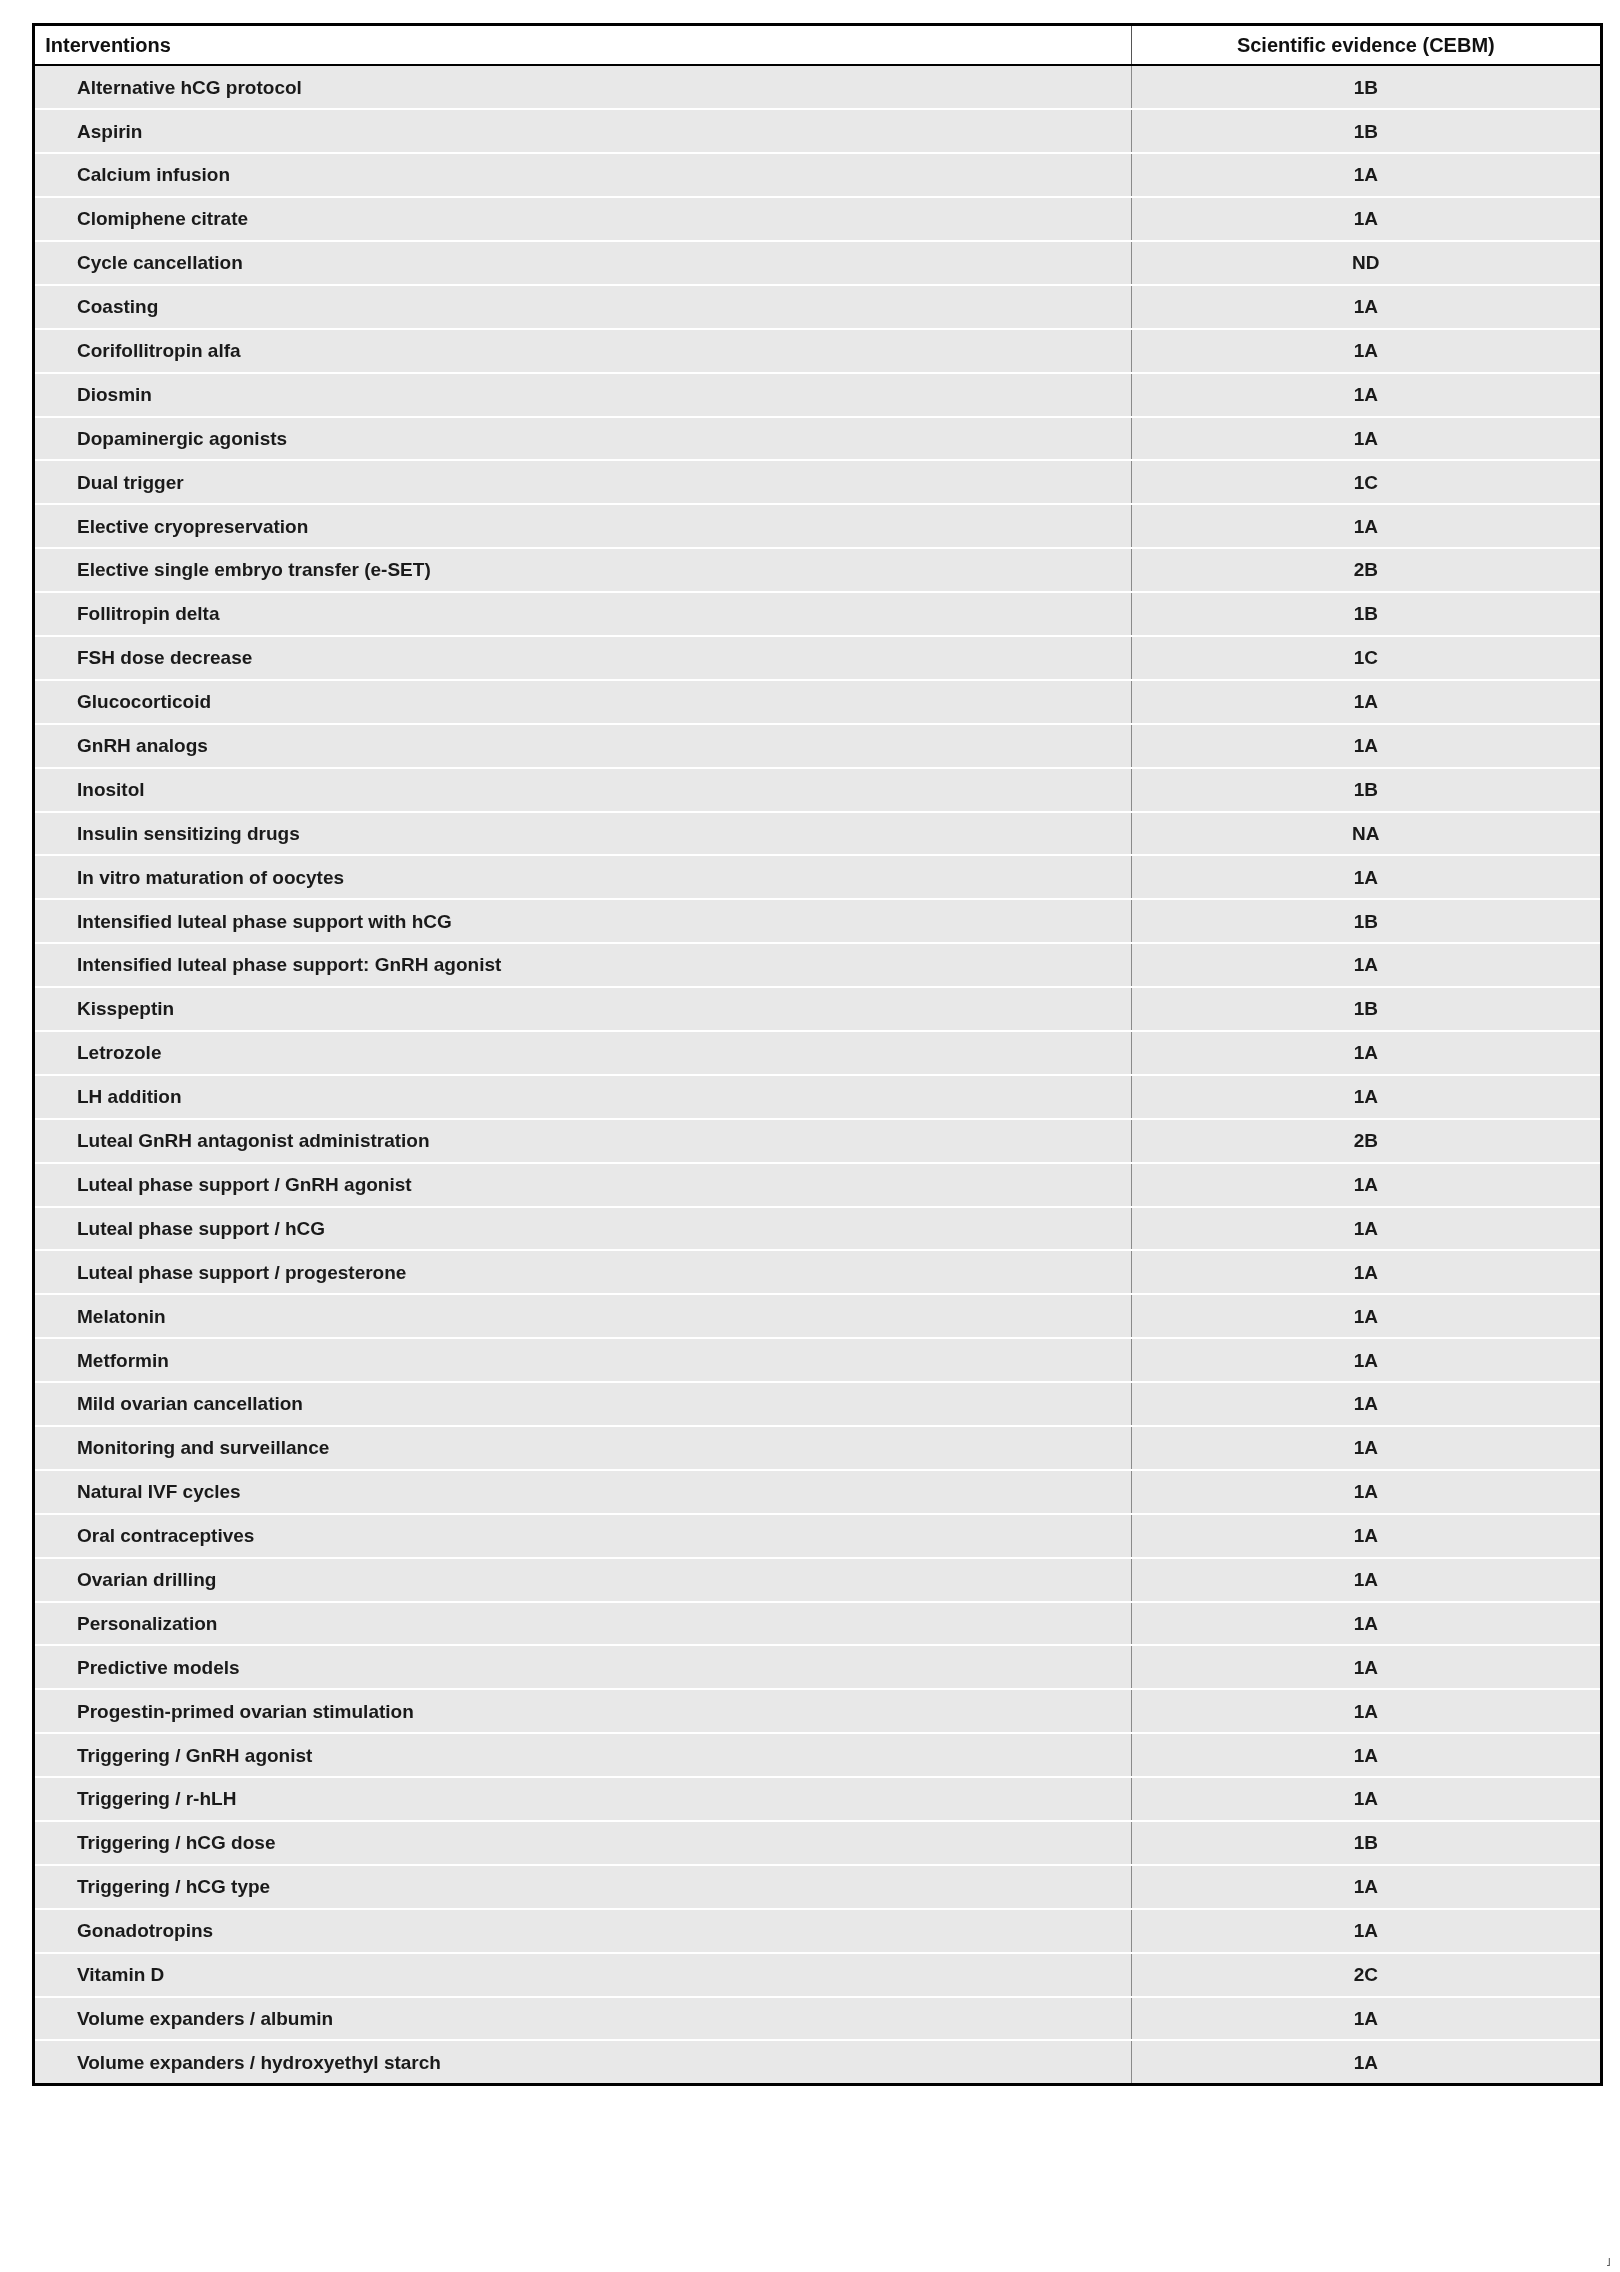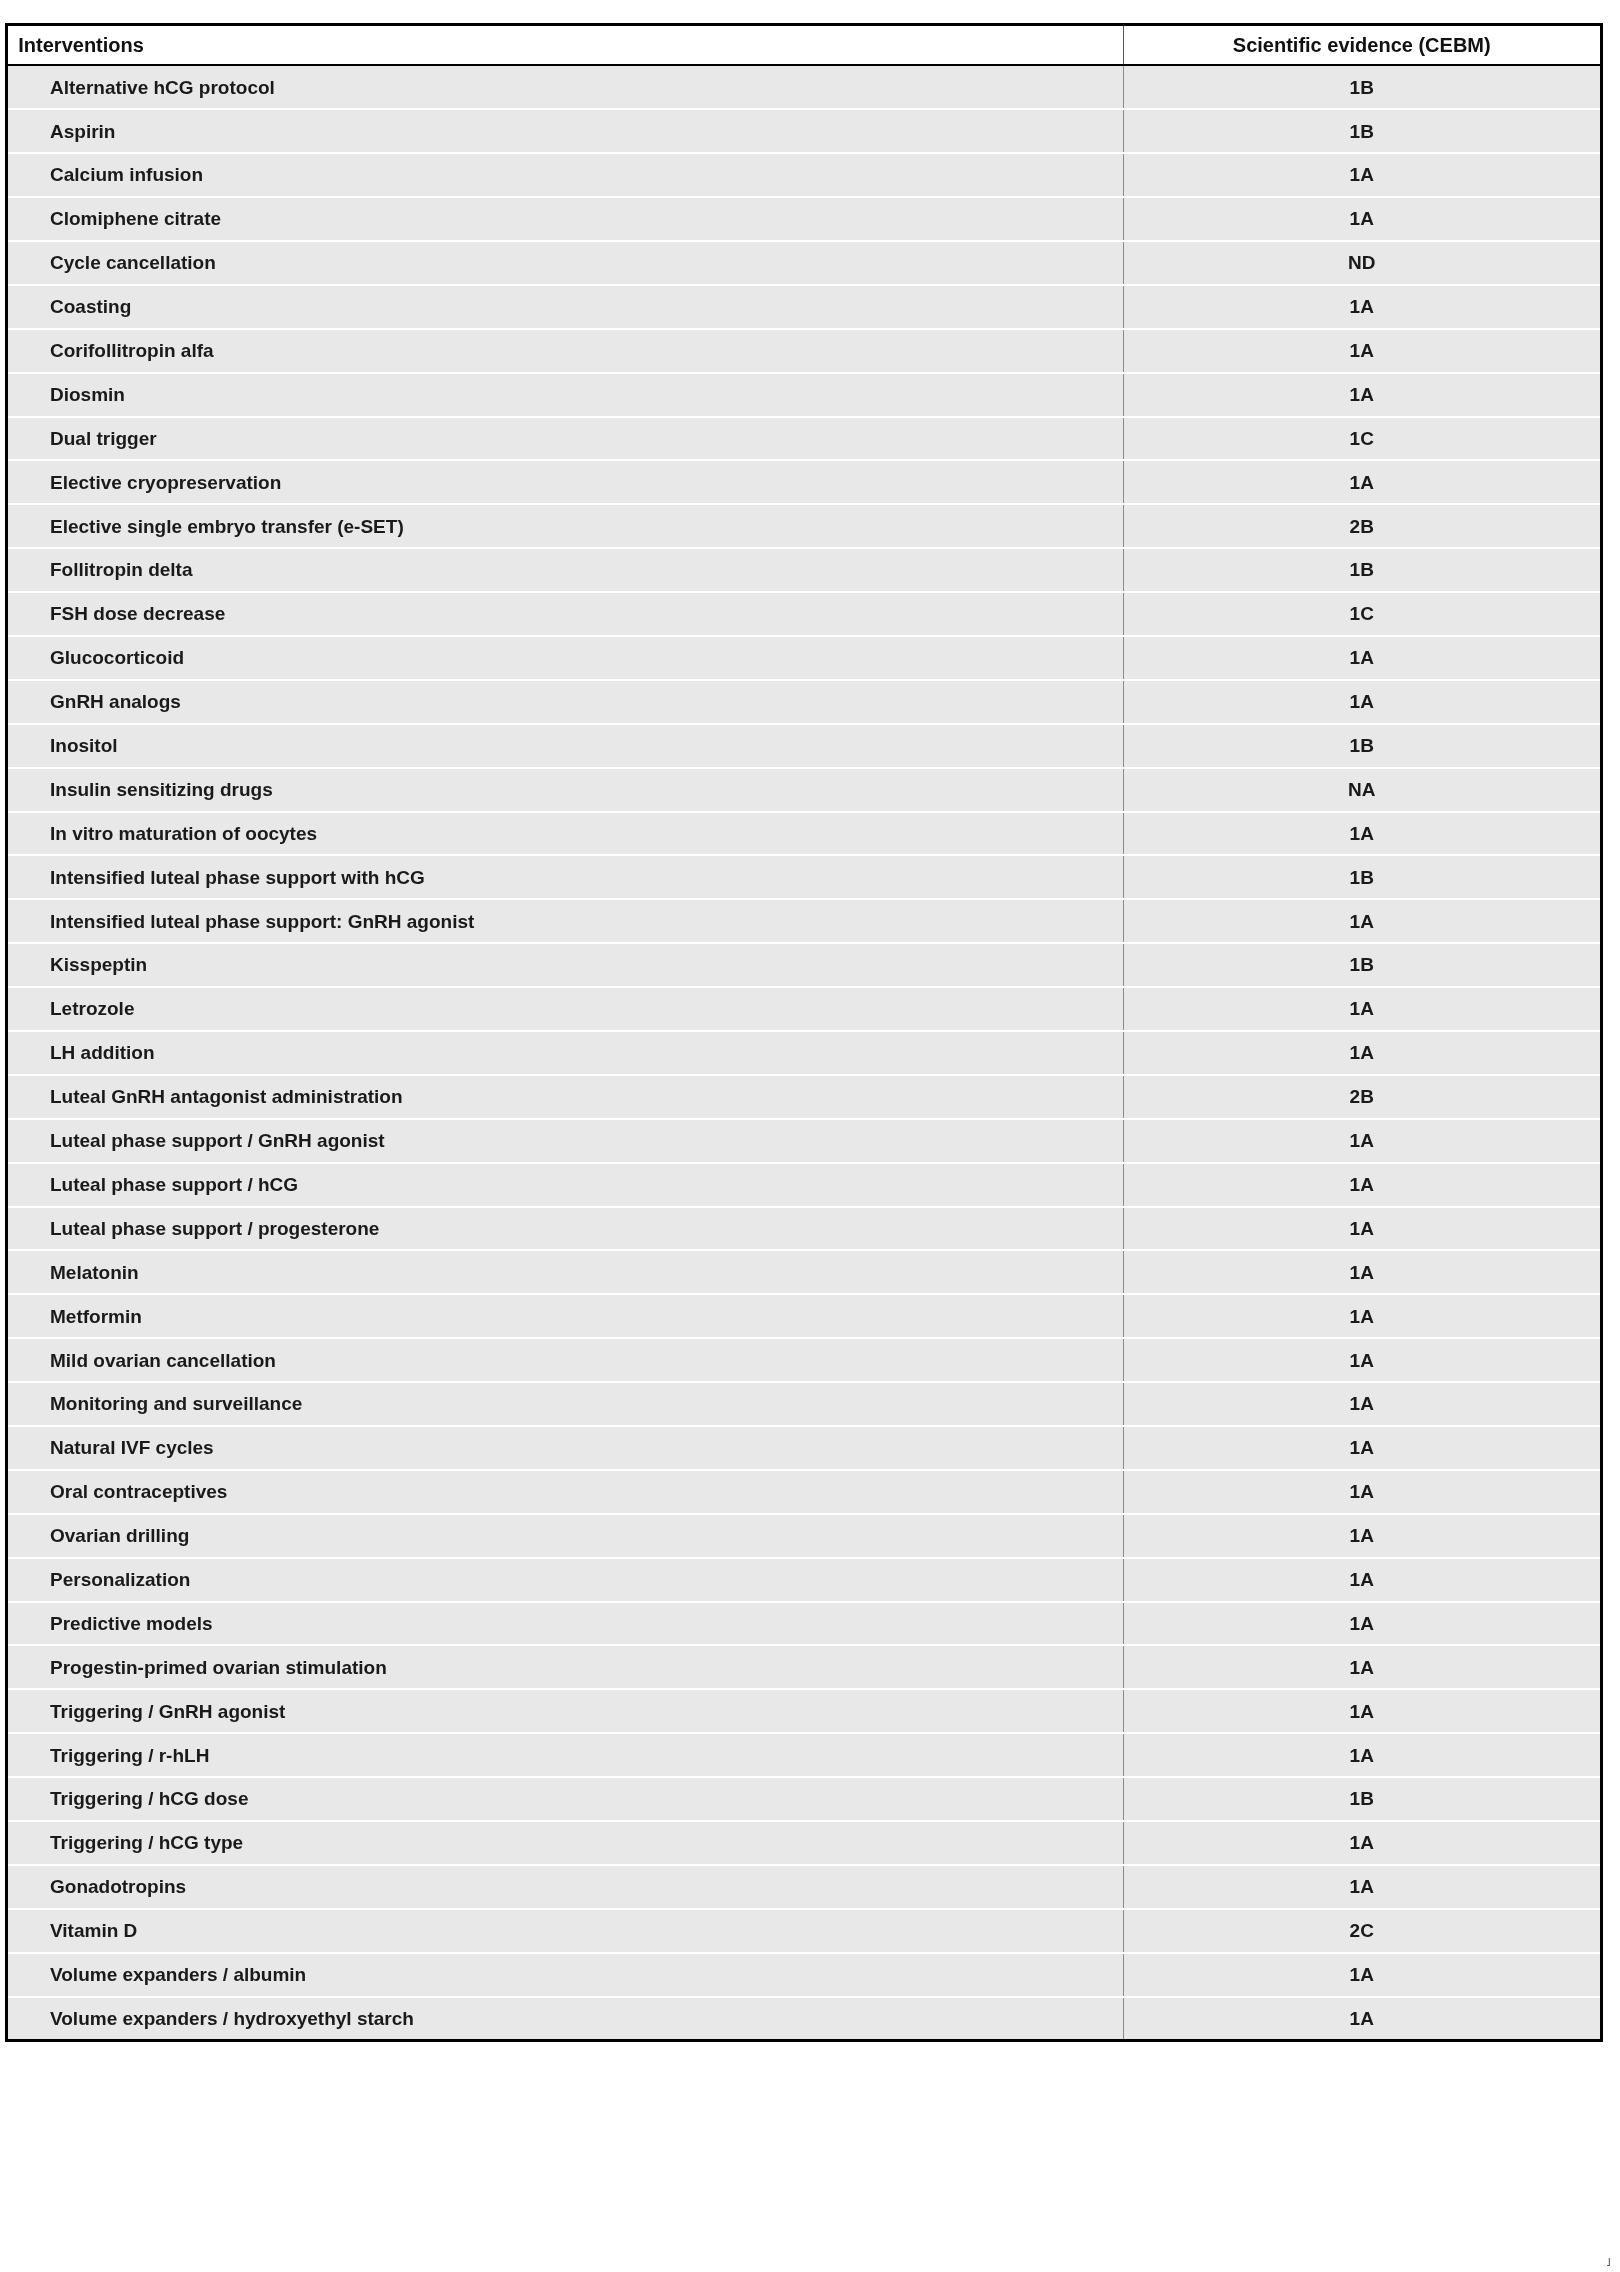--- a/index.html
+++ b/index.html
@@ -6,21 +6,21 @@
 
   html, body {
     background: #ffffff;
     font-family: "Liberation Sans", sans-serif;
   }
 
   .page {
     width: 1621px;
     height: 2273px;
     background: #ffffff;
-    padding: 23px 18px 19px 5px;
+    padding: 23px 18px 19px 32px;
     position: relative;
   }
 
   table.evidence-table {
     width: 100%;
     border-collapse: collapse;
     border: 3.8px solid #000000;
     table-layout: fixed;
   }
 
@@ -133,20 +133,24 @@
   <tr>
     <td class="intervention">Corifollitropin alfa</td>
     <td class="evidence">1A</td>
   </tr>
 
   <tr>
     <td class="intervention">Diosmin</td>
     <td class="evidence">1A</td>
   </tr>
 
+  <tr>
+    <td class="intervention">Dopaminergic agonists</td>
+    <td class="evidence">1A</td>
+  </tr>
 
   <tr>
     <td class="intervention">Dual trigger</td>
     <td class="evidence">1C</td>
   </tr>
 
   <tr>
     <td class="intervention">Elective cryopreservation</td>
     <td class="evidence">1A</td>
   </tr>

